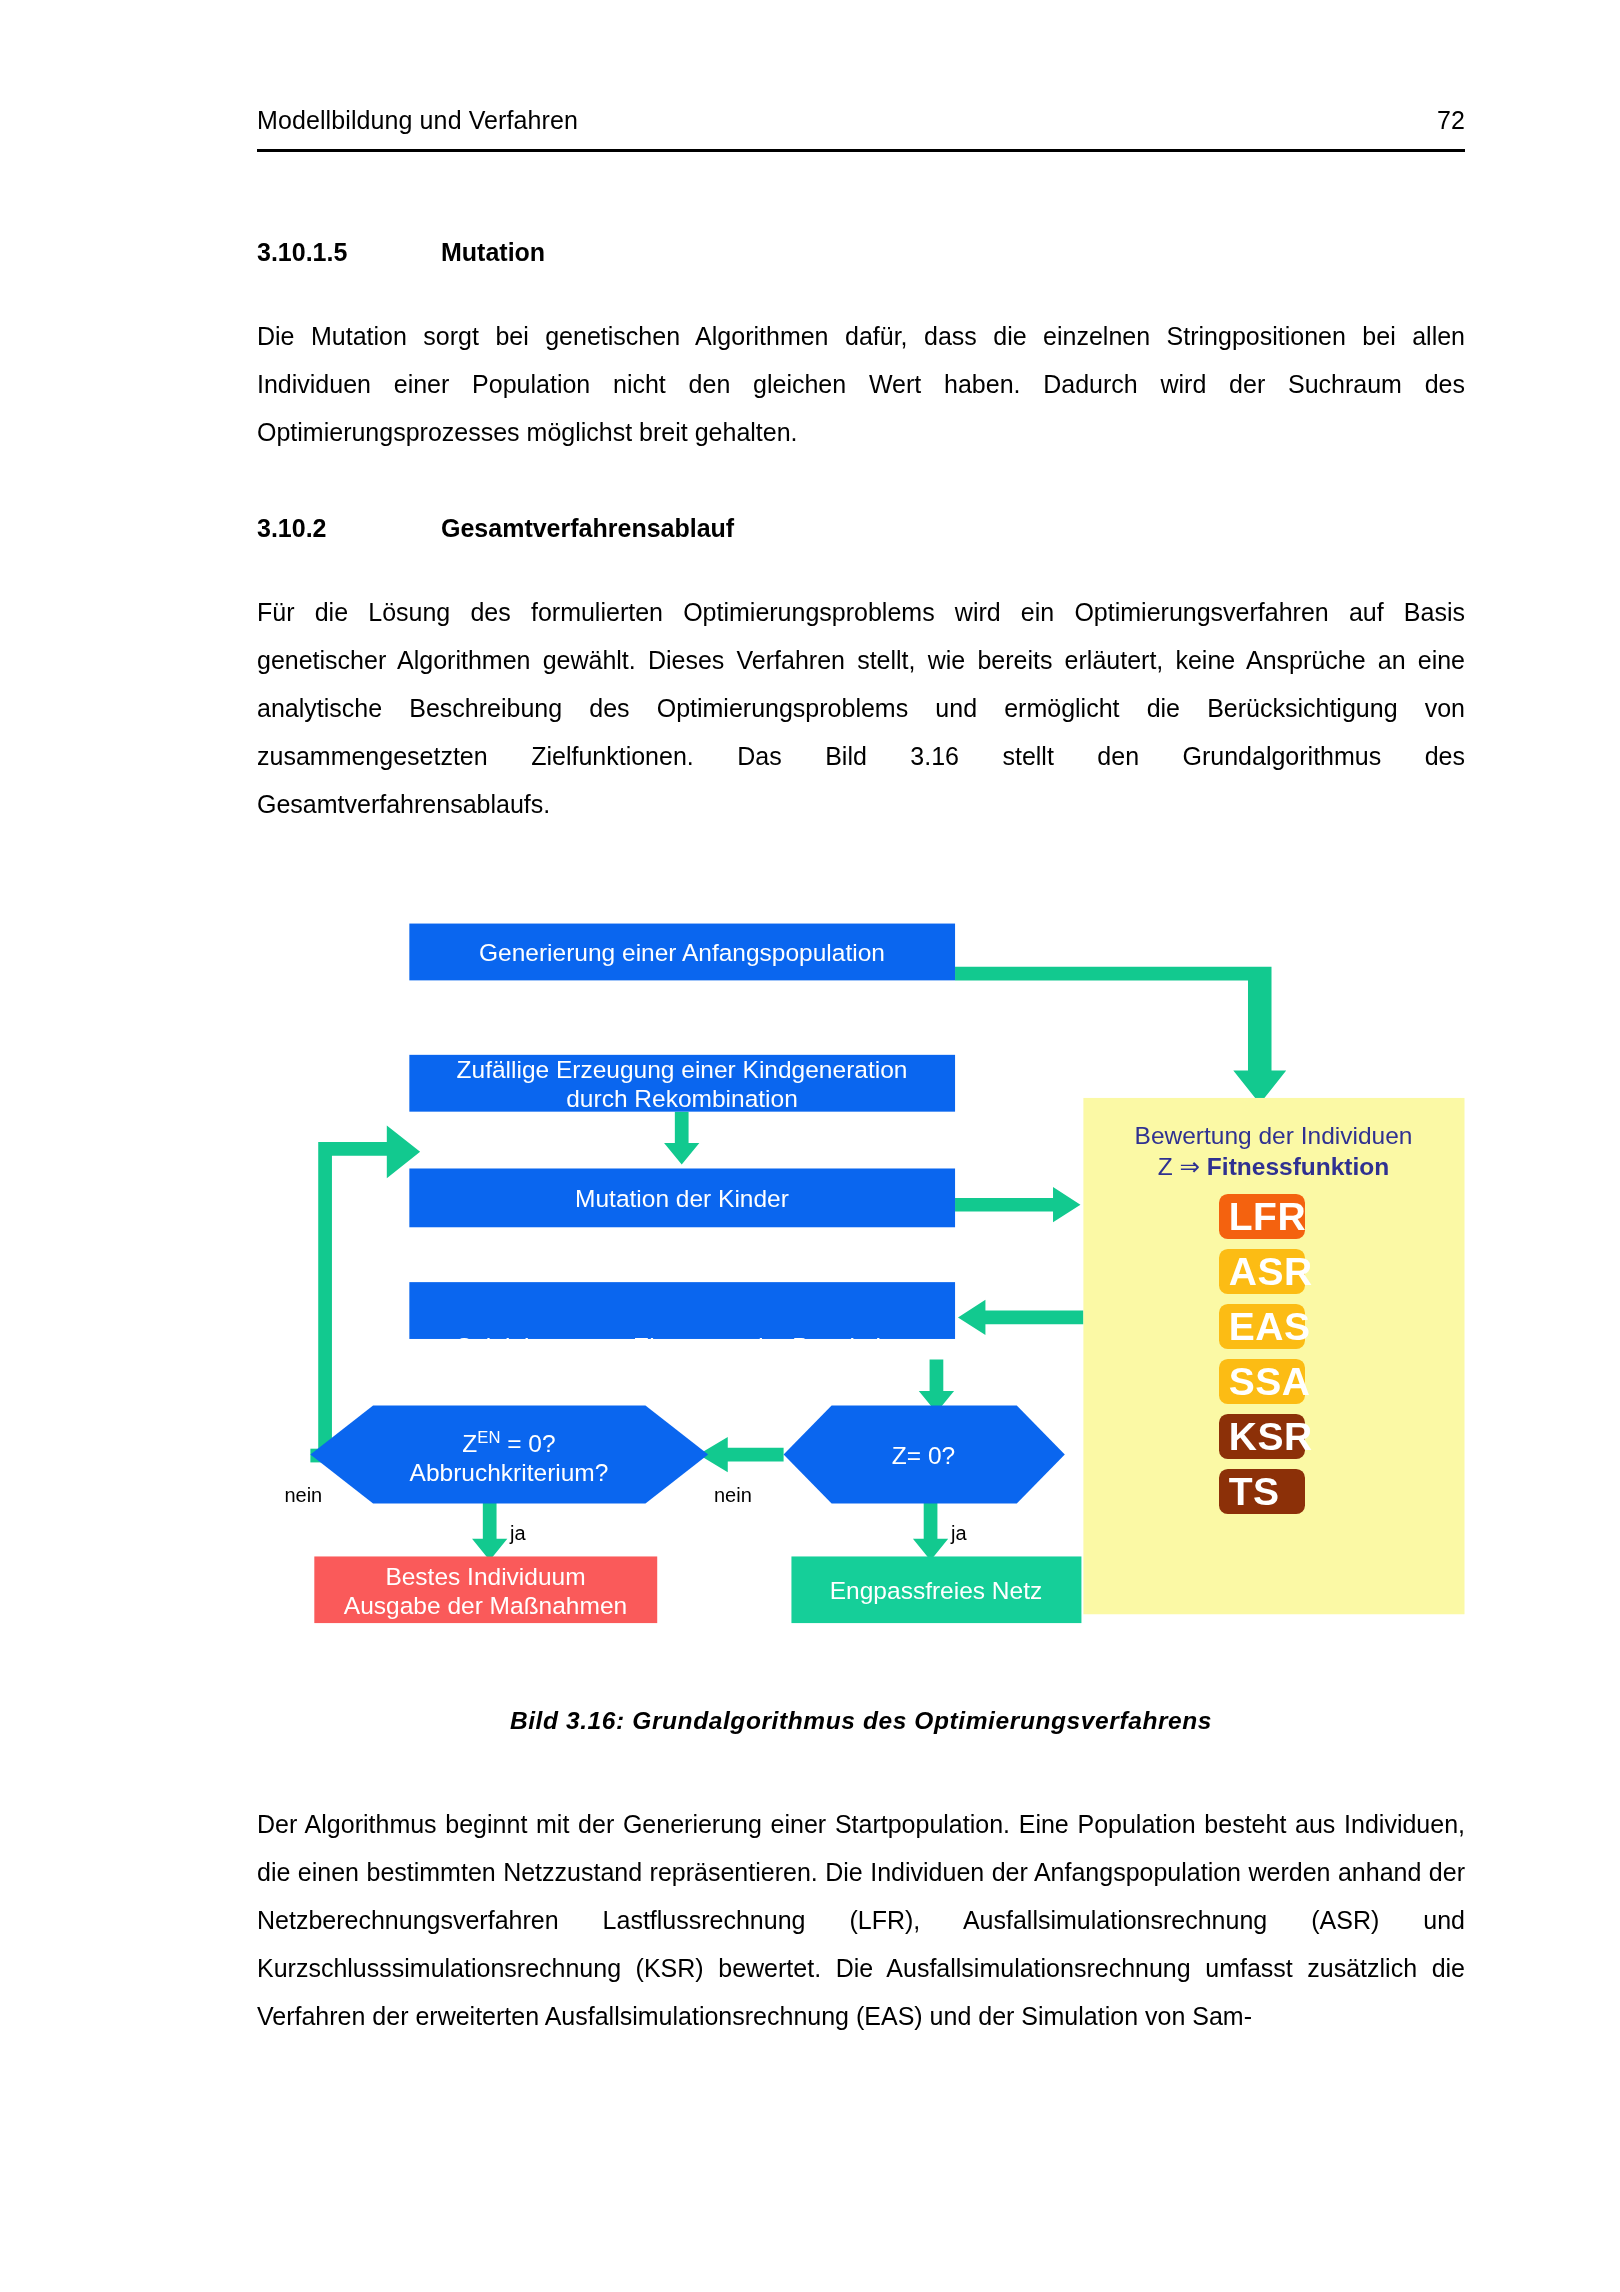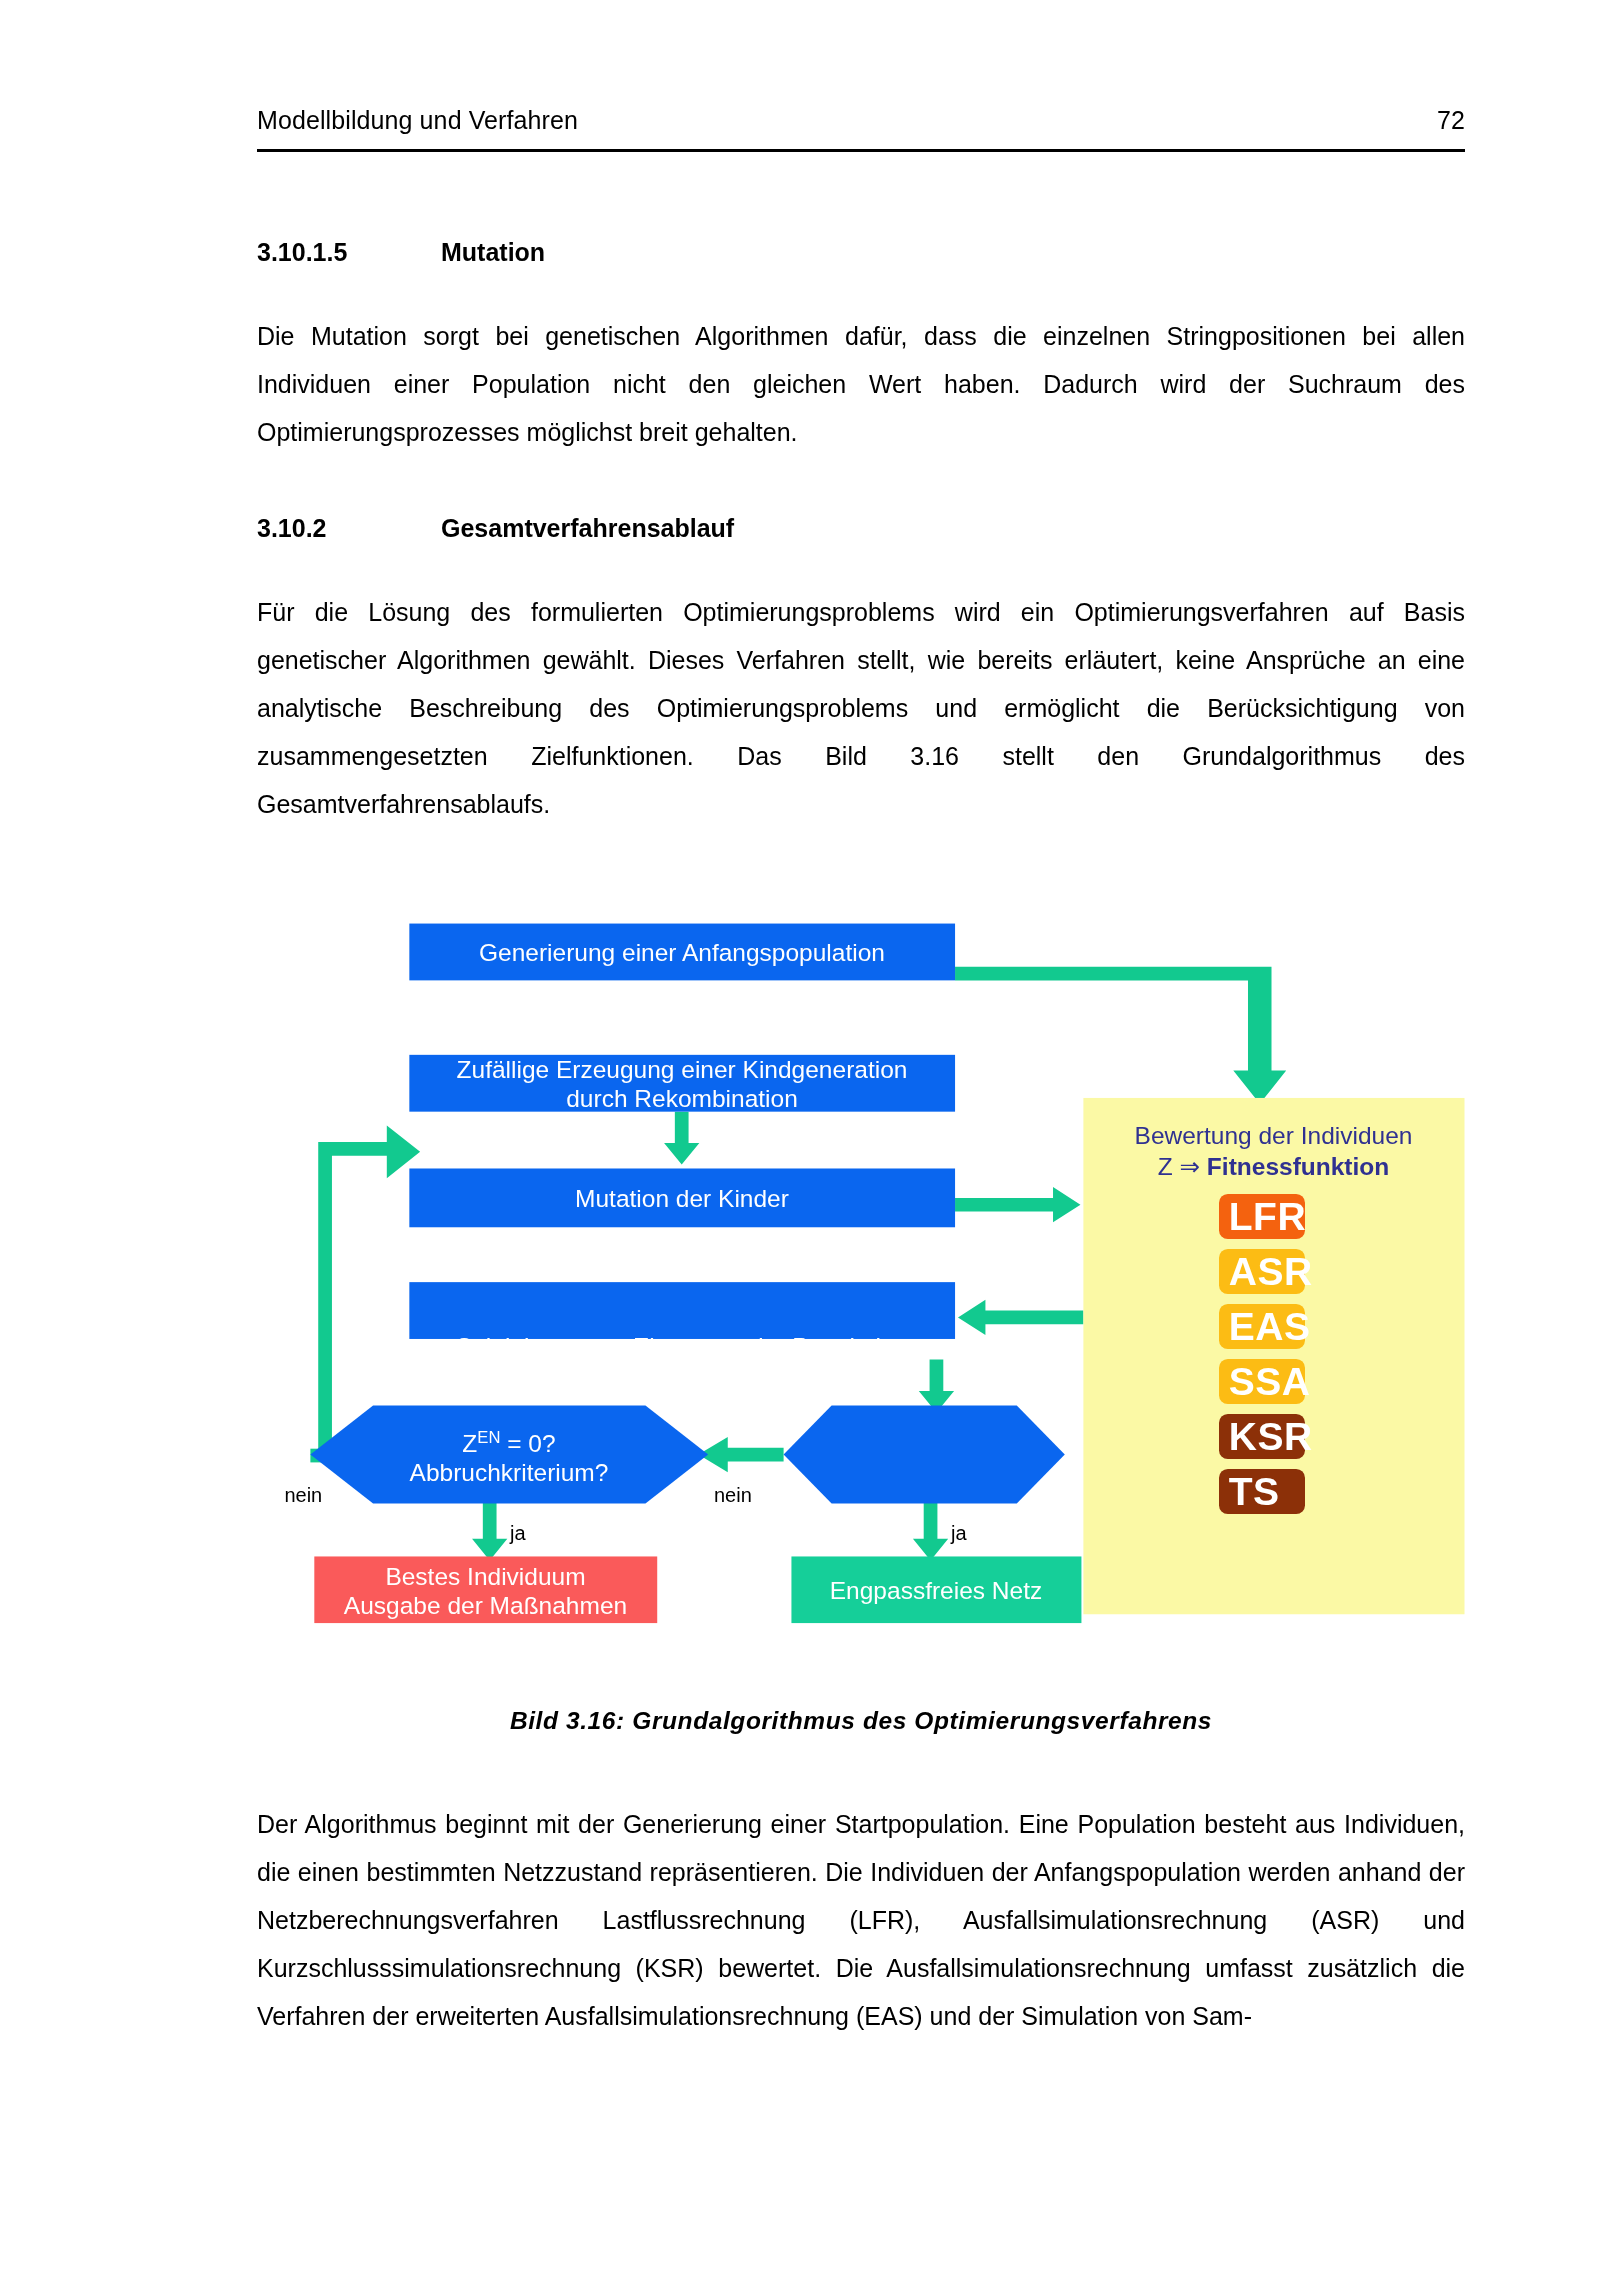--- a/index.html
+++ b/index.html
@@ -232,20 +232,21 @@
 
     <div class="node-label" style="left:152px; top:267px; width:546px; height:59px;">Mutation der Kinder</div>
 
     <div class="node-label" style="left:152px; top:380px; width:546px; height:57px;margin-top:36px;">Selektion neuer Eltern aus der Population</div>
 
     <div class="node-label" style="left:53px; top:510px; width:398px; height:86px; flex-direction:column;">
       <span><span>Z</span><sup class="en">EN</sup><span> = 0?</span></span>
       <span>Abbruchkriterium?</span>
     </div>
 
+    <div class="node-label" style="left:526px; top:504px; width:281px; height:98px;">Z= 0?</div>
 
     <div class="node-label" style="left:57px; top:655px; width:343px; height:67px; flex-direction:column;">
       <span>Bestes Individuum</span>
       <span>Ausgabe der Maßnahmen</span>
     </div>
 
     <div class="node-label" style="left:534px; top:655px; width:290px; height:67px;">Engpassfreies Netz</div>
 
     <div class="yellow-title" style="left:826px; top:218px; width:381px;">
       <div>Bewertung der Individuen</div>

